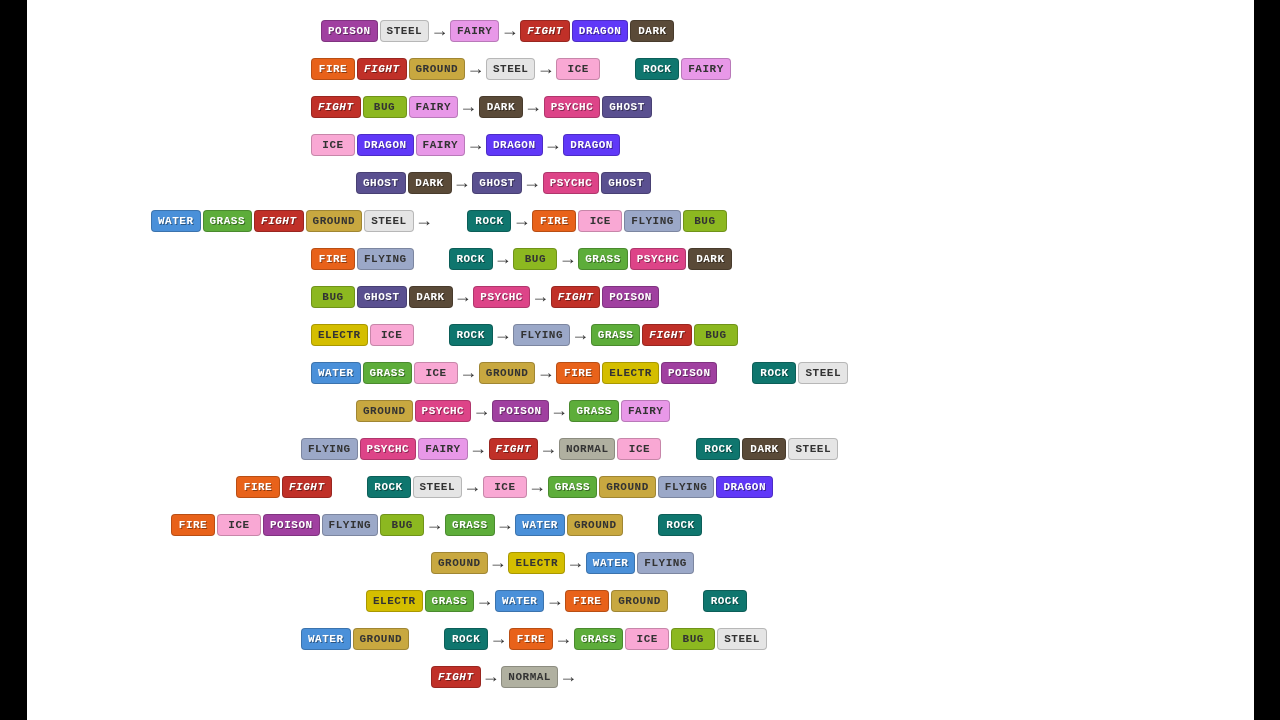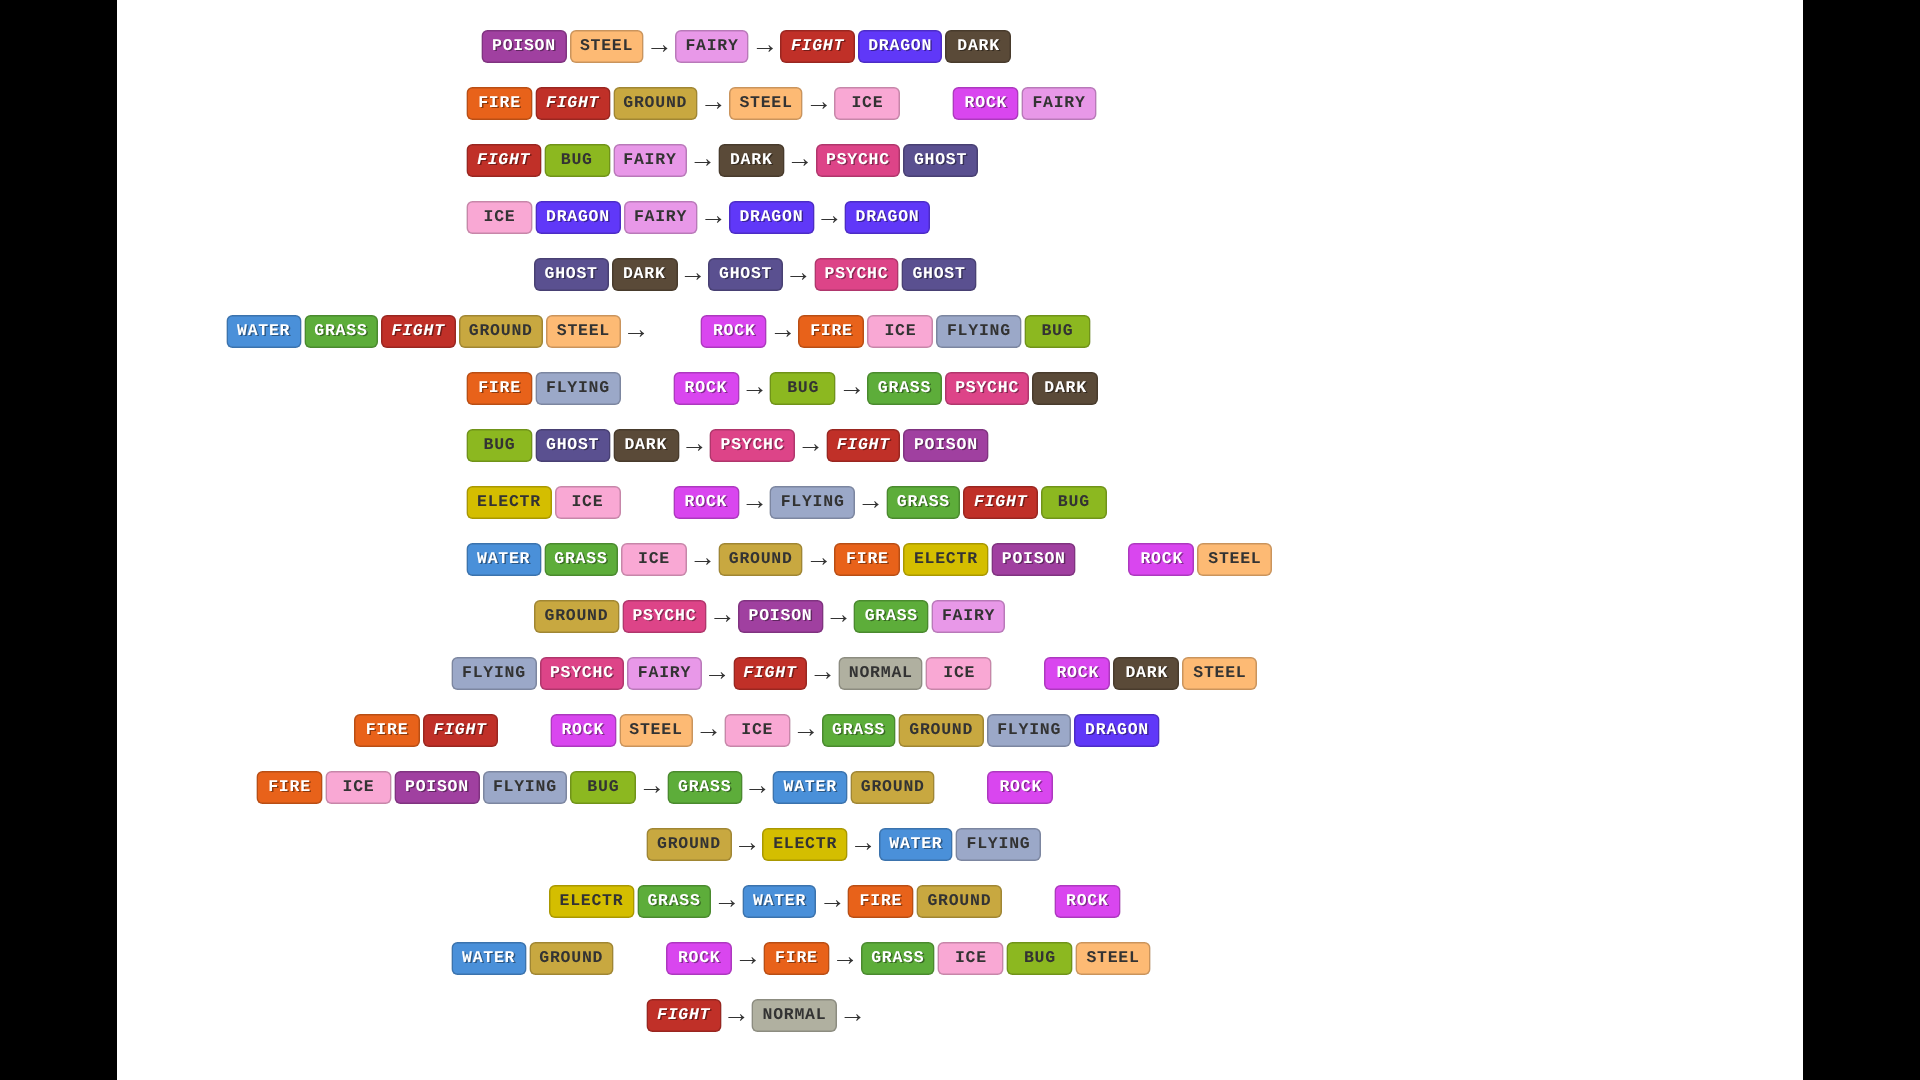--- a/index.html
+++ b/index.html
@@ -7,21 +7,21 @@
       background: #000;
       width: 1280px;
       height: 720px;
       overflow: hidden;
       display: flex;
       align-items: center;
       justify-content: center;
     }
     #main-content {
       background: #fff;
-      width: 1124px;
+      width: 1227px;
       height: 720px;
       position: relative;
       display: flex;
       align-items: center;
       justify-content: center;
       overflow: hidden;
     }
     #chart-area {
       position: relative;
       width: 1060px;
@@ -60,24 +60,24 @@
     }
 
     
     .fire    { background: #E8621A; }
     .water   { background: #4A90D9; text-align: right; }
     .grass   { background: #5DAD3A; }
     .fight   { background: #C03028; font-style: italic; }
     .flying  { background: #9BA8C8; color: #333; text-shadow: none; }
     .poison  { background: #A040A0; }
     .ground  { background: #C8A840; color: #333; text-shadow: none; }
-    .rock    { background: #d946ef; margin-left: 34px; }
+    .rock    { background: #0f766e; margin-left: 34px; }
     .bug     { background: #8CB820; color: #333; text-shadow: none; }
     .ghost   { background: #5A5090; font-family: Liberation Mono, monospace; }
-    .steel   { background: #fdba74; color: #333; text-shadow: none; }
+    .steel   { background: #e5e5e5; color: #333; text-shadow: none; }
     .normal  { background: #B0B0A0; color: #333; text-shadow: none; }
     .psychic { background: #DD4488; }
     .ice     { background: #f9a8d4; color: #333; text-shadow: none; }
     .dragon  { background: #6038F8; }
     .dark    { background: #5A4A38; }
     .fairy   { background: #E898E8; color: #333; text-shadow: none; }
     .electr  { background: #D4BE00; color: #333; text-shadow: none; }
   </style>
 </head>
 <body>

